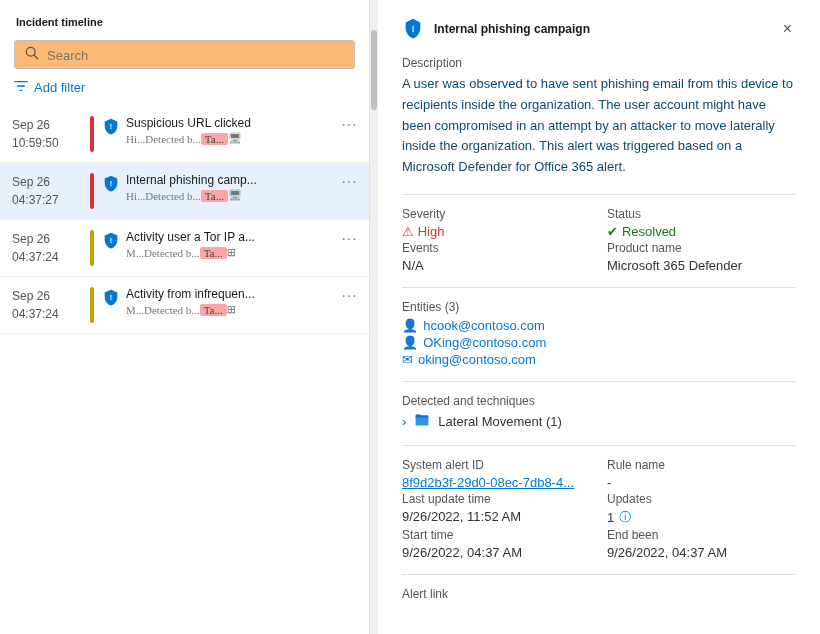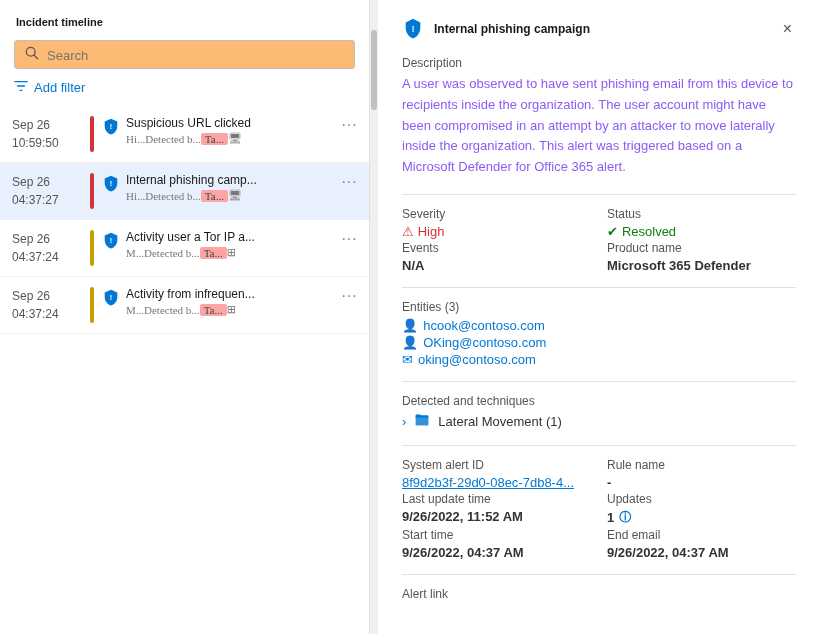--- a/index.html
+++ b/index.html
@@ -205,21 +205,21 @@
     }
 
     .section-label {
       font-size: 12px;
       color: #555;
       margin-bottom: 4px;
     }
 
     .description-text {
       font-size: 13px;
-      color: #8b5cf6;
+      color: #0c4a6e;
       line-height: 1.6;
       margin-bottom: 16px;
     }
 
     .divider {
       border: none;
       border-top: 1px solid #e0e0e0;
       margin: 12px 0;
     }
 
@@ -235,21 +235,20 @@
       font-size: 12px;
       color: #555;
       margin-bottom: 3px;
     }
     .info-cell-value {
       font-size: 13px;
       color: #333;
       display: flex;
       align-items: center;
       gap: 5px;
-      font-weight: bold;
     }
 
     .severity-high {
       color: #d13438;
       display: flex;
       align-items: center;
       gap: 4px;
     }
     .status-resolved {
       color: #107c10;
@@ -528,21 +527,21 @@
       <div class="info-cell-value">
         <span>1</span>
         <span class="info-icon">ⓘ</span>
       </div>
     </div>
     <div class="info-cell">
       <div class="info-cell-label">Start time</div>
       <div class="info-cell-value">9/26/2022, 04:37 AM</div>
     </div>
     <div class="info-cell">
-      <div class="info-cell-label">End email</div>
+      <div class="info-cell-label">End been</div>
       <div class="info-cell-value">9/26/2022, 04:37 AM</div>
     </div>
   </div>
 
   <hr class="divider">
 
   <div class="section-label">Alert link</div>
 </div>
 
 </body></html>

